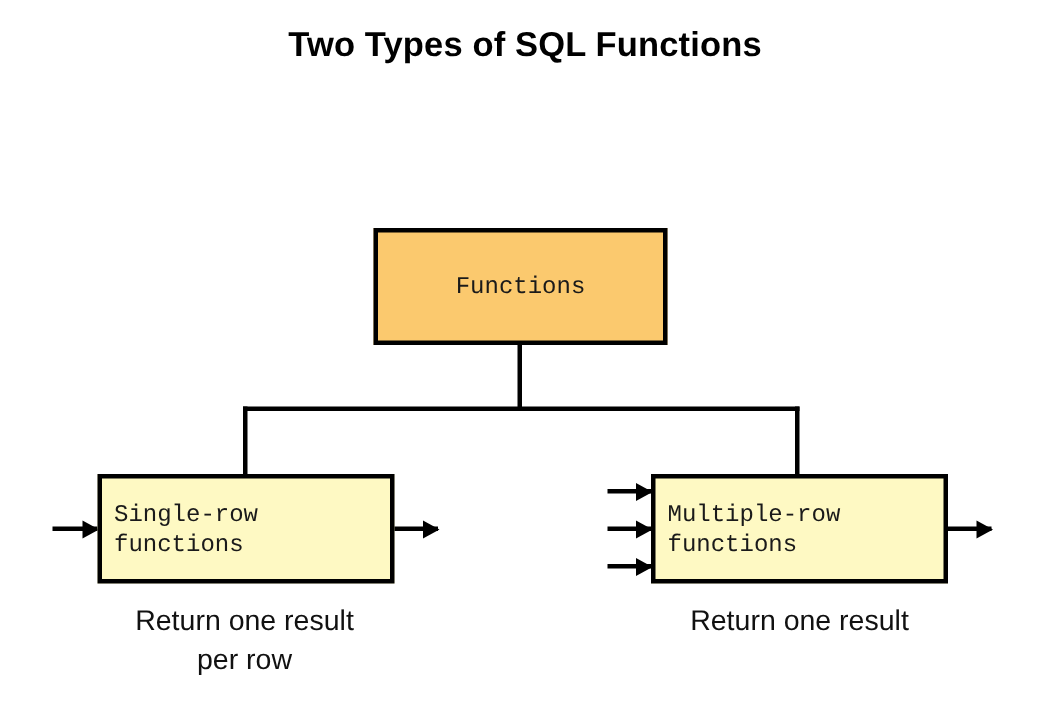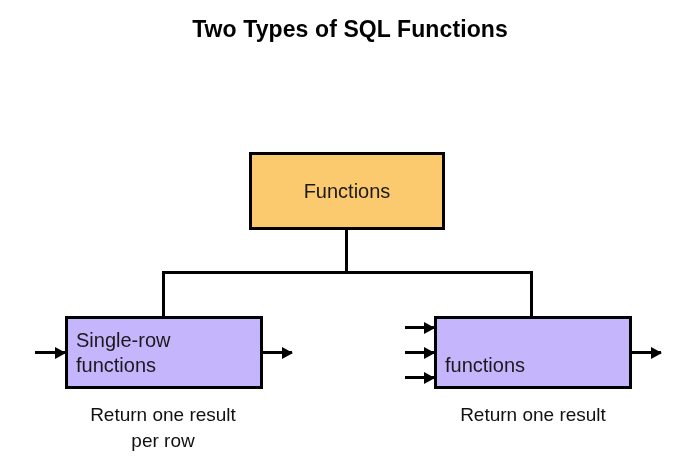--- a/index.html
+++ b/index.html
@@ -31,39 +31,40 @@
     font-weight: bold;
     letter-spacing: 0.1px;
     color: #000000;
   }
   .node {
     position: absolute;
     box-sizing: border-box;
     border: 3px solid #000000;
     display: flex;
     align-items: center;
-    font-size: 20px;
+    font-size: 16px;
     line-height: 1.25;
     color: #1a1a1a;
     z-index: 3;
+    font-family: Liberation Mono, monospace;
   }
   .node-root {
     left: 249px;
     top: 152px;
     width: 196px;
     height: 78px;
     background: #fbc96e;
     justify-content: center;
     text-align: center;
   }
   .node-leaf {
     top: 316px;
     width: 198px;
     height: 73px;
-    background: #c4b5fd;
+    background: #fef9c3;
     justify-content: flex-start;
     padding-left: 8px;
     text-align: left;
   }
   .node-left  { left: 65px; }
   .node-right { left: 434px; }
 
   .caption {
     position: absolute;
     top: 402px;
@@ -130,21 +131,21 @@
 
   <div class="node node-leaf node-left">
     <span>
       <span>Single-row</span><br>
       <span>functions</span>
     </span>
   </div>
 
   <div class="node node-leaf node-right">
     <span>
-      <br>
+      <span>Multiple-row</span><br>
       <span>functions</span>
     </span>
   </div>
 
   <div class="arrow in-left-1"></div>
   <div class="arrow out-left-1"></div>
 
   <div class="arrow in-right-1"></div>
   <div class="arrow in-right-2"></div>
   <div class="arrow in-right-3"></div>

